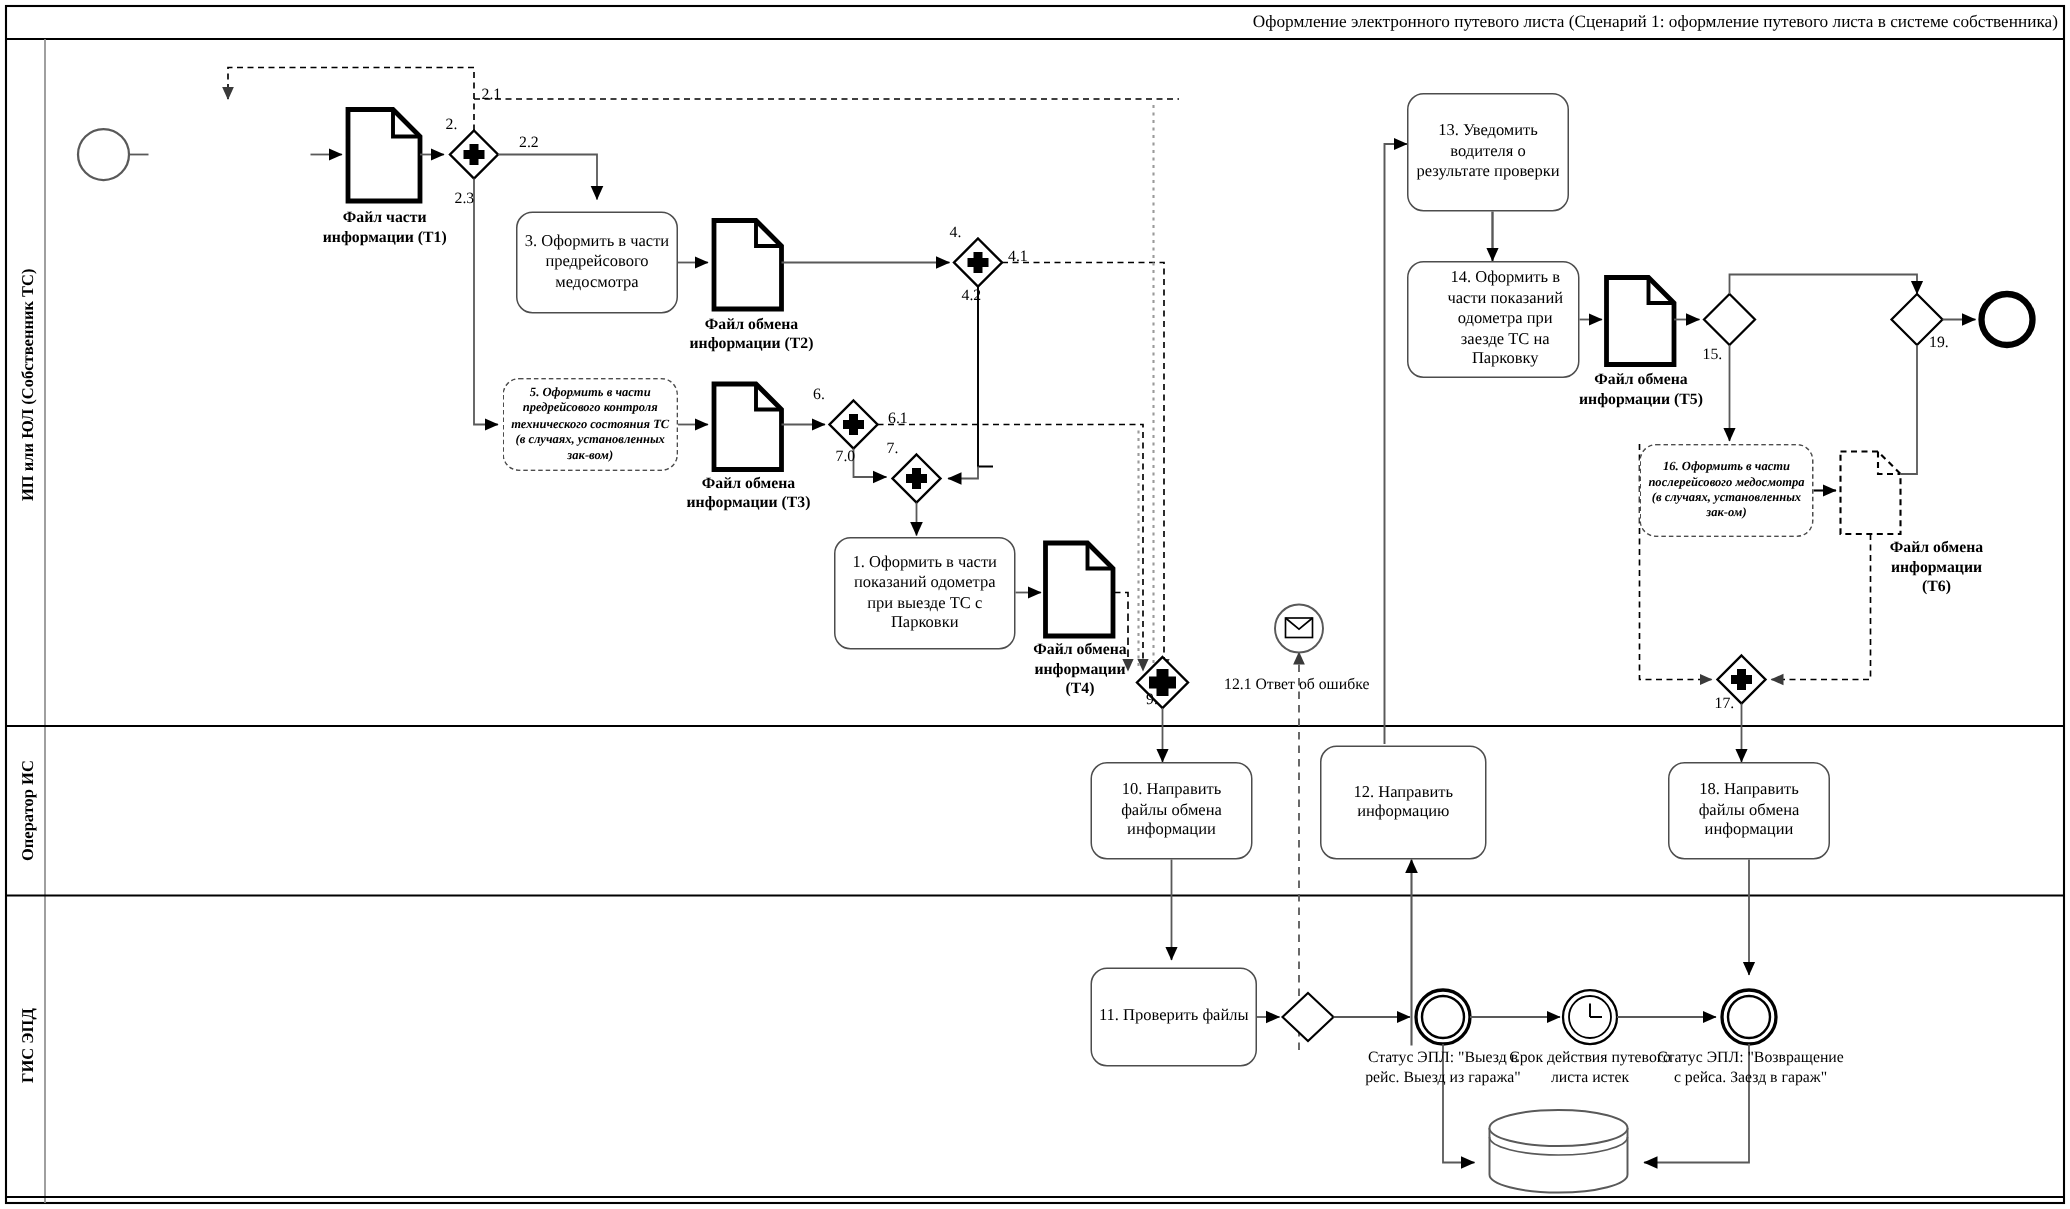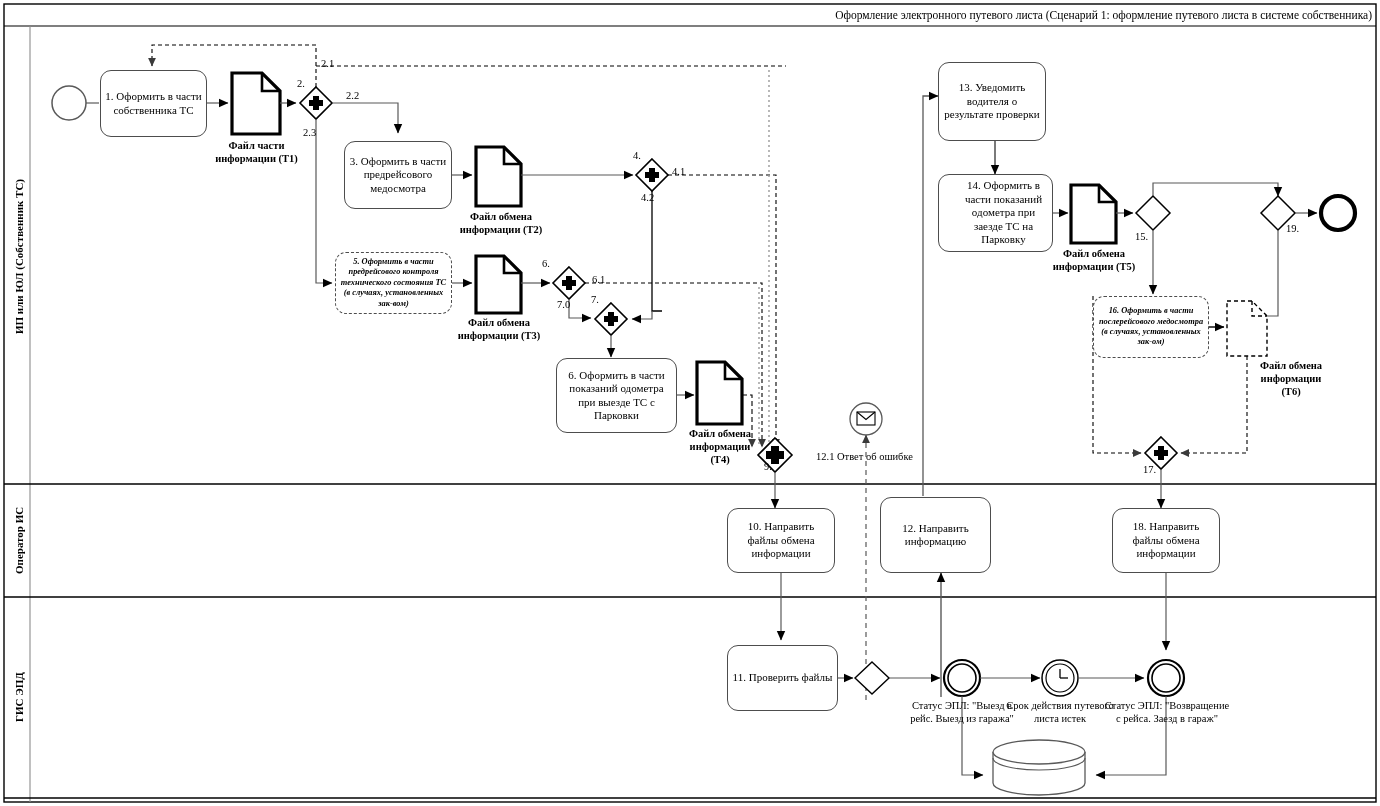--- a/index.html
+++ b/index.html
@@ -295,27 +295,26 @@
       <ellipse cx="1039" cy="752" rx="46" ry="12" fill="#fff" stroke="#595959" stroke-width="1.3"></ellipse>
       <path d="M993,758 a46,12 0 0 0 92,0" fill="none" stroke="#595959" stroke-width="1.1"></path>
     </g>
 
     <path d="M962,696 L962,775 L983,775" fill="none" stroke="#595959" stroke-width="1.2" marker-end="url(#ahk)"></path>
 
     <path d="M1166,696 L1166,775 L1096,775" fill="none" stroke="#595959" stroke-width="1.2" marker-end="url(#ahk)"></path>
 
   </svg>
 
-  <div class="task" style="left:100px; top:70px; width:107px; height:67px;">1. Оформить в части собственника ТС</div>
 
   <div class="task" style="left:344px; top:141px; width:108px; height:68px;">3. Оформить в части предрейсового медосмотра</div>
 
   <div class="task optional" style="left:335px; top:252px; width:117px; height:62px;">5. Оформить в части предрейсового контроля технического состояния ТС (в случаях, установленных зак-вом)</div>
 
-  <div class="task" style="left:556px; top:358px; width:121px; height:75px;">6. Оформить в части показаний одометра при выезде ТС с Парковки</div>
+  <div class="task" style="left:556px; top:358px; width:121px; height:75px;">1. Оформить в части показаний одометра при выезде ТС с Парковки</div>
 
   <div class="task" style="left:938px; top:62px; width:108px; height:79px;">13. Уведомить водителя о результате проверки</div>
 
   <div class="task" style="left:938px; top:174px; width:115px; height:78px;padding-left:20px;">14. Оформить в части показаний одометра при заезде ТС на Парковку</div>
 
   <div class="task optional" style="left:1093px; top:296px; width:116px; height:62px;">16. Оформить в части послерейсового медосмотра (в случаях, установленных зак-ом)</div>
 
   <div class="task" style="left:727px; top:508px; width:108px; height:65px;">10. Направить файлы обмена информации</div>
 
   <div class="task" style="left:880px; top:497px; width:111px; height:76px;">12. Направить информацию</div>

